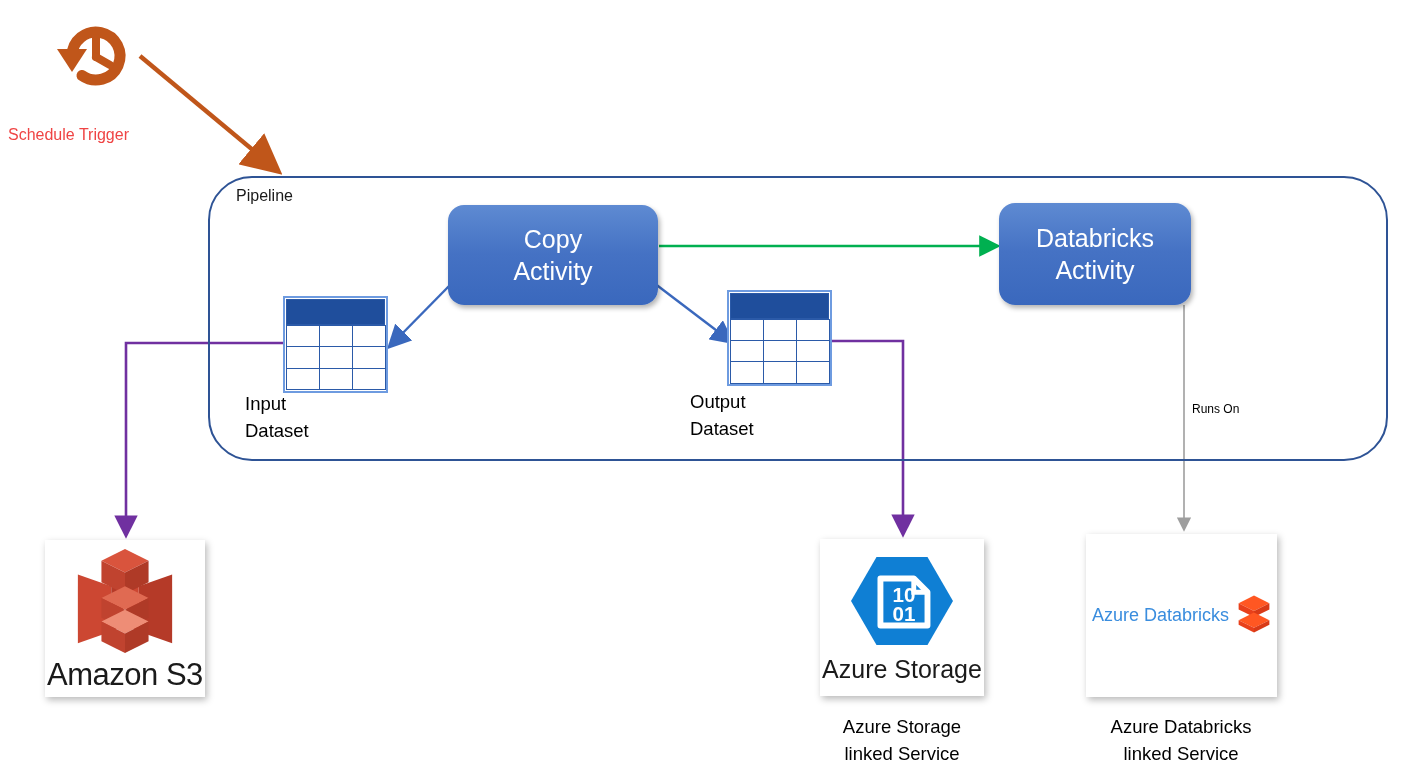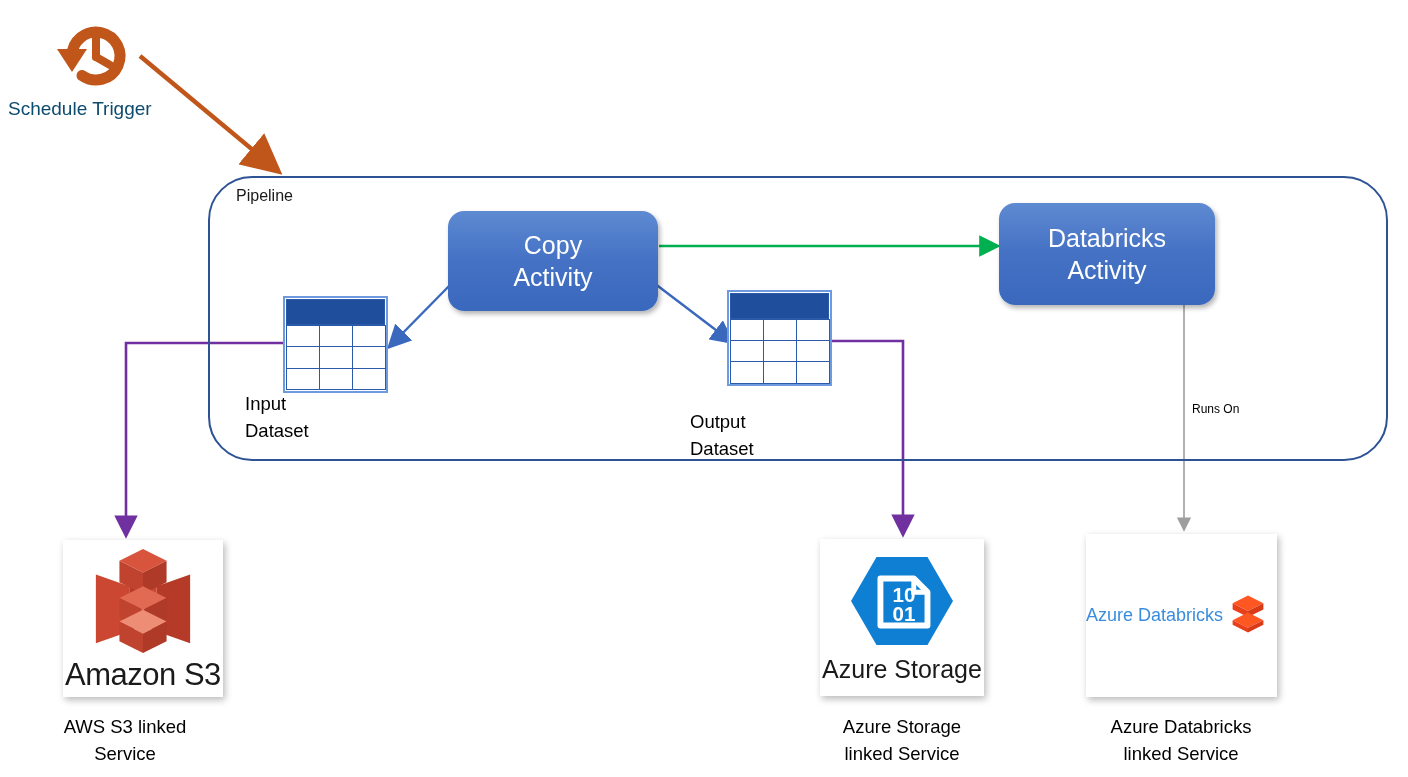--- a/index.html
+++ b/index.html
@@ -30,24 +30,24 @@
   }
   
   #trigger-icon {
     left: 48px;
     top: 8px;
     width: 96px;
     height: 96px;
   }
   #trigger-label {
     left: 8px;
-    top: 98px;
+    top: 126px;
     width: 180px;
-    font-size: 19px;
-    color: #0c4a6e;
+    font-size: 16px;
+    color: #ef4444;
     white-space: nowrap;
   }
   
   #pipeline-box {
     left: 208px;
     top: 176px;
     width: 1180px;
     height: 285px;
     border: 2px solid #2E5395;
     border-radius: 44px;
@@ -71,26 +71,25 @@
     justify-content: center;
     text-align: center;
     font-size: 25px;
     line-height: 1.28;
   }
   #copy-activity {
     left: 448px;
     top: 205px;
     width: 210px;
     height: 100px;
-    margin-top: 6px;
   }
   #databricks-activity {
     left: 999px;
     top: 203px;
-    width: 216px;
+    width: 192px;
     height: 102px;
   }
   
   .dataset-icon {
     border: 2px solid #6E9BE0;
     background: #ffffff;
     box-sizing: border-box;
     padding: 1px;
   }
   .dataset-icon .hdr {
@@ -113,30 +112,31 @@
   #input-dataset { left: 283px; top: 296px; width: 105px; height: 97px; }
   #output-dataset { left: 727px; top: 290px; width: 105px; height: 96px; }
   #input-dataset .grid, #output-dataset .grid { height: calc(100% - 26px); }
   .dataset-label {
     position: absolute;
     font-size: 18.5px;
     color: #000000;
     line-height: 1.45;
   }
   #input-dataset-label { left: 245px; top: 391px; width: 180px; }
-  #output-dataset-label { left: 690px; top: 389px; width: 180px; margin-top: 20px; }
+  #output-dataset-label { left: 690px; top: 389px; width: 180px; }
   
   .linked-box {
     background: #ffffff;
     box-shadow: 2px 3px 7px rgba(0,0,0,0.28);
     box-sizing: border-box;
     display: flex;
     align-items: center;
-  }
-  #s3-box { left: 63px; top: 540px; width: 160px; height: 157px; }
+    justify-content: center;
+  }
+  #s3-box { left: 45px; top: 540px; width: 160px; height: 157px; }
   #storage-box { left: 820px; top: 539px; width: 164px; height: 157px; }
   #dbx-box { left: 1086px; top: 534px; width: 191px; height: 163px; }
   .linked-label {
     position: absolute;
     font-size: 18.5px;
     color: #000000;
     text-align: center;
     line-height: 1.48;
   }
   #s3-label { left: 35px; top: 713px; width: 180px; }
@@ -298,24 +298,20 @@
           <polygon points="36,54 60,66 60,86 36,74" fill="#C0432F"></polygon>
           <polygon points="84,54 60,66 60,86 84,74" fill="#AF3A27"></polygon>
 
           <polygon points="60,66 84,78 60,90 36,78" fill="#EE8D76"></polygon>
           <polygon points="36,78 60,90 60,110 36,98" fill="#C0432F"></polygon>
           <polygon points="84,78 60,90 60,110 84,98" fill="#AF3A27"></polygon>
         </svg>
       </div>
       <div class="s3-text">Amazon S3</div>
     </div>
-  </div>
-  <div class="linked-label" id="s3-label">
-    <div>AWS S3 linked</div>
-    <div>Service</div>
   </div>
 
   <div class="node linked-box" id="storage-box">
     <div class="logo-wrap">
       <div>
         <svg viewBox="0 0 112 102" width="110" height="100">
           <polygon points="30,6 82,6 108,51 82,96 30,96 4,51" fill="#0F7FD4"></polygon>
           <path d="M34,28 L68,28 L82,42 L82,76 L34,76 z" fill="none" stroke="#ffffff" stroke-width="6" stroke-linejoin="round"></path>
           <path d="M68,28 L68,42 L82,42" fill="none" stroke="#ffffff" stroke-width="5"></path>
           <text x="58" y="52" font-family="'Liberation Sans', sans-serif" font-size="21" font-weight="bold" fill="#ffffff" text-anchor="middle">10</text>

